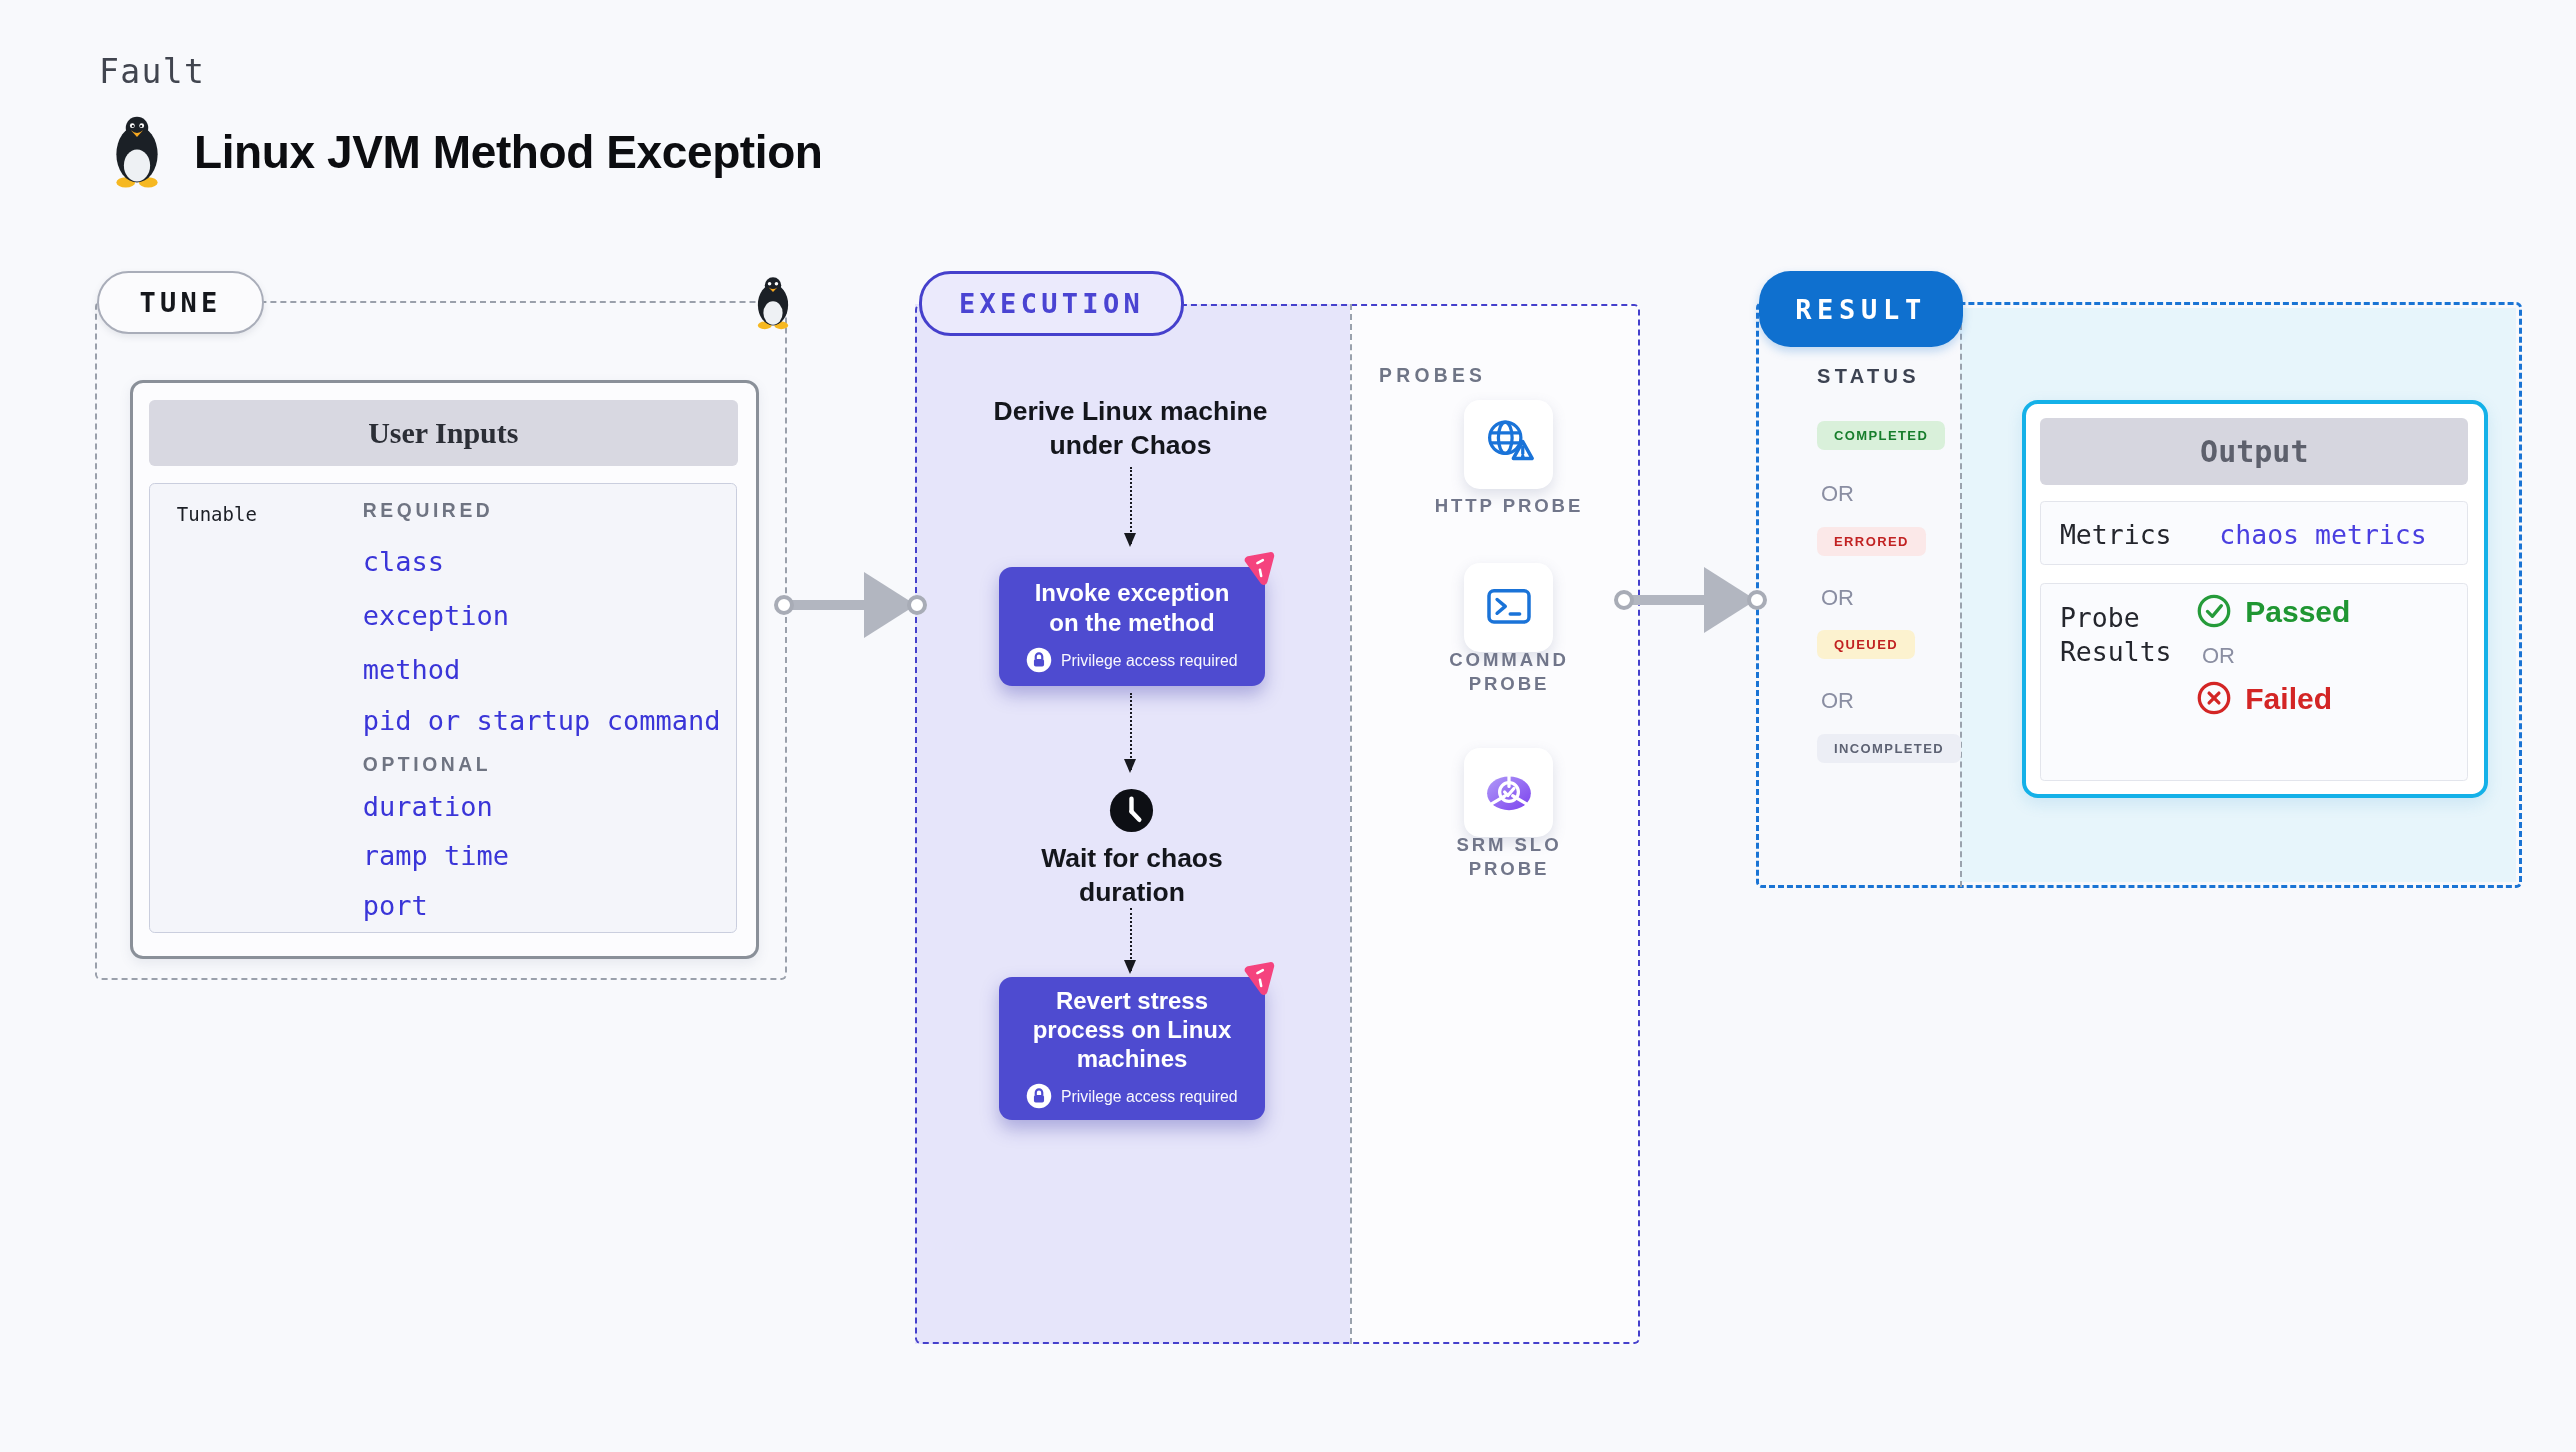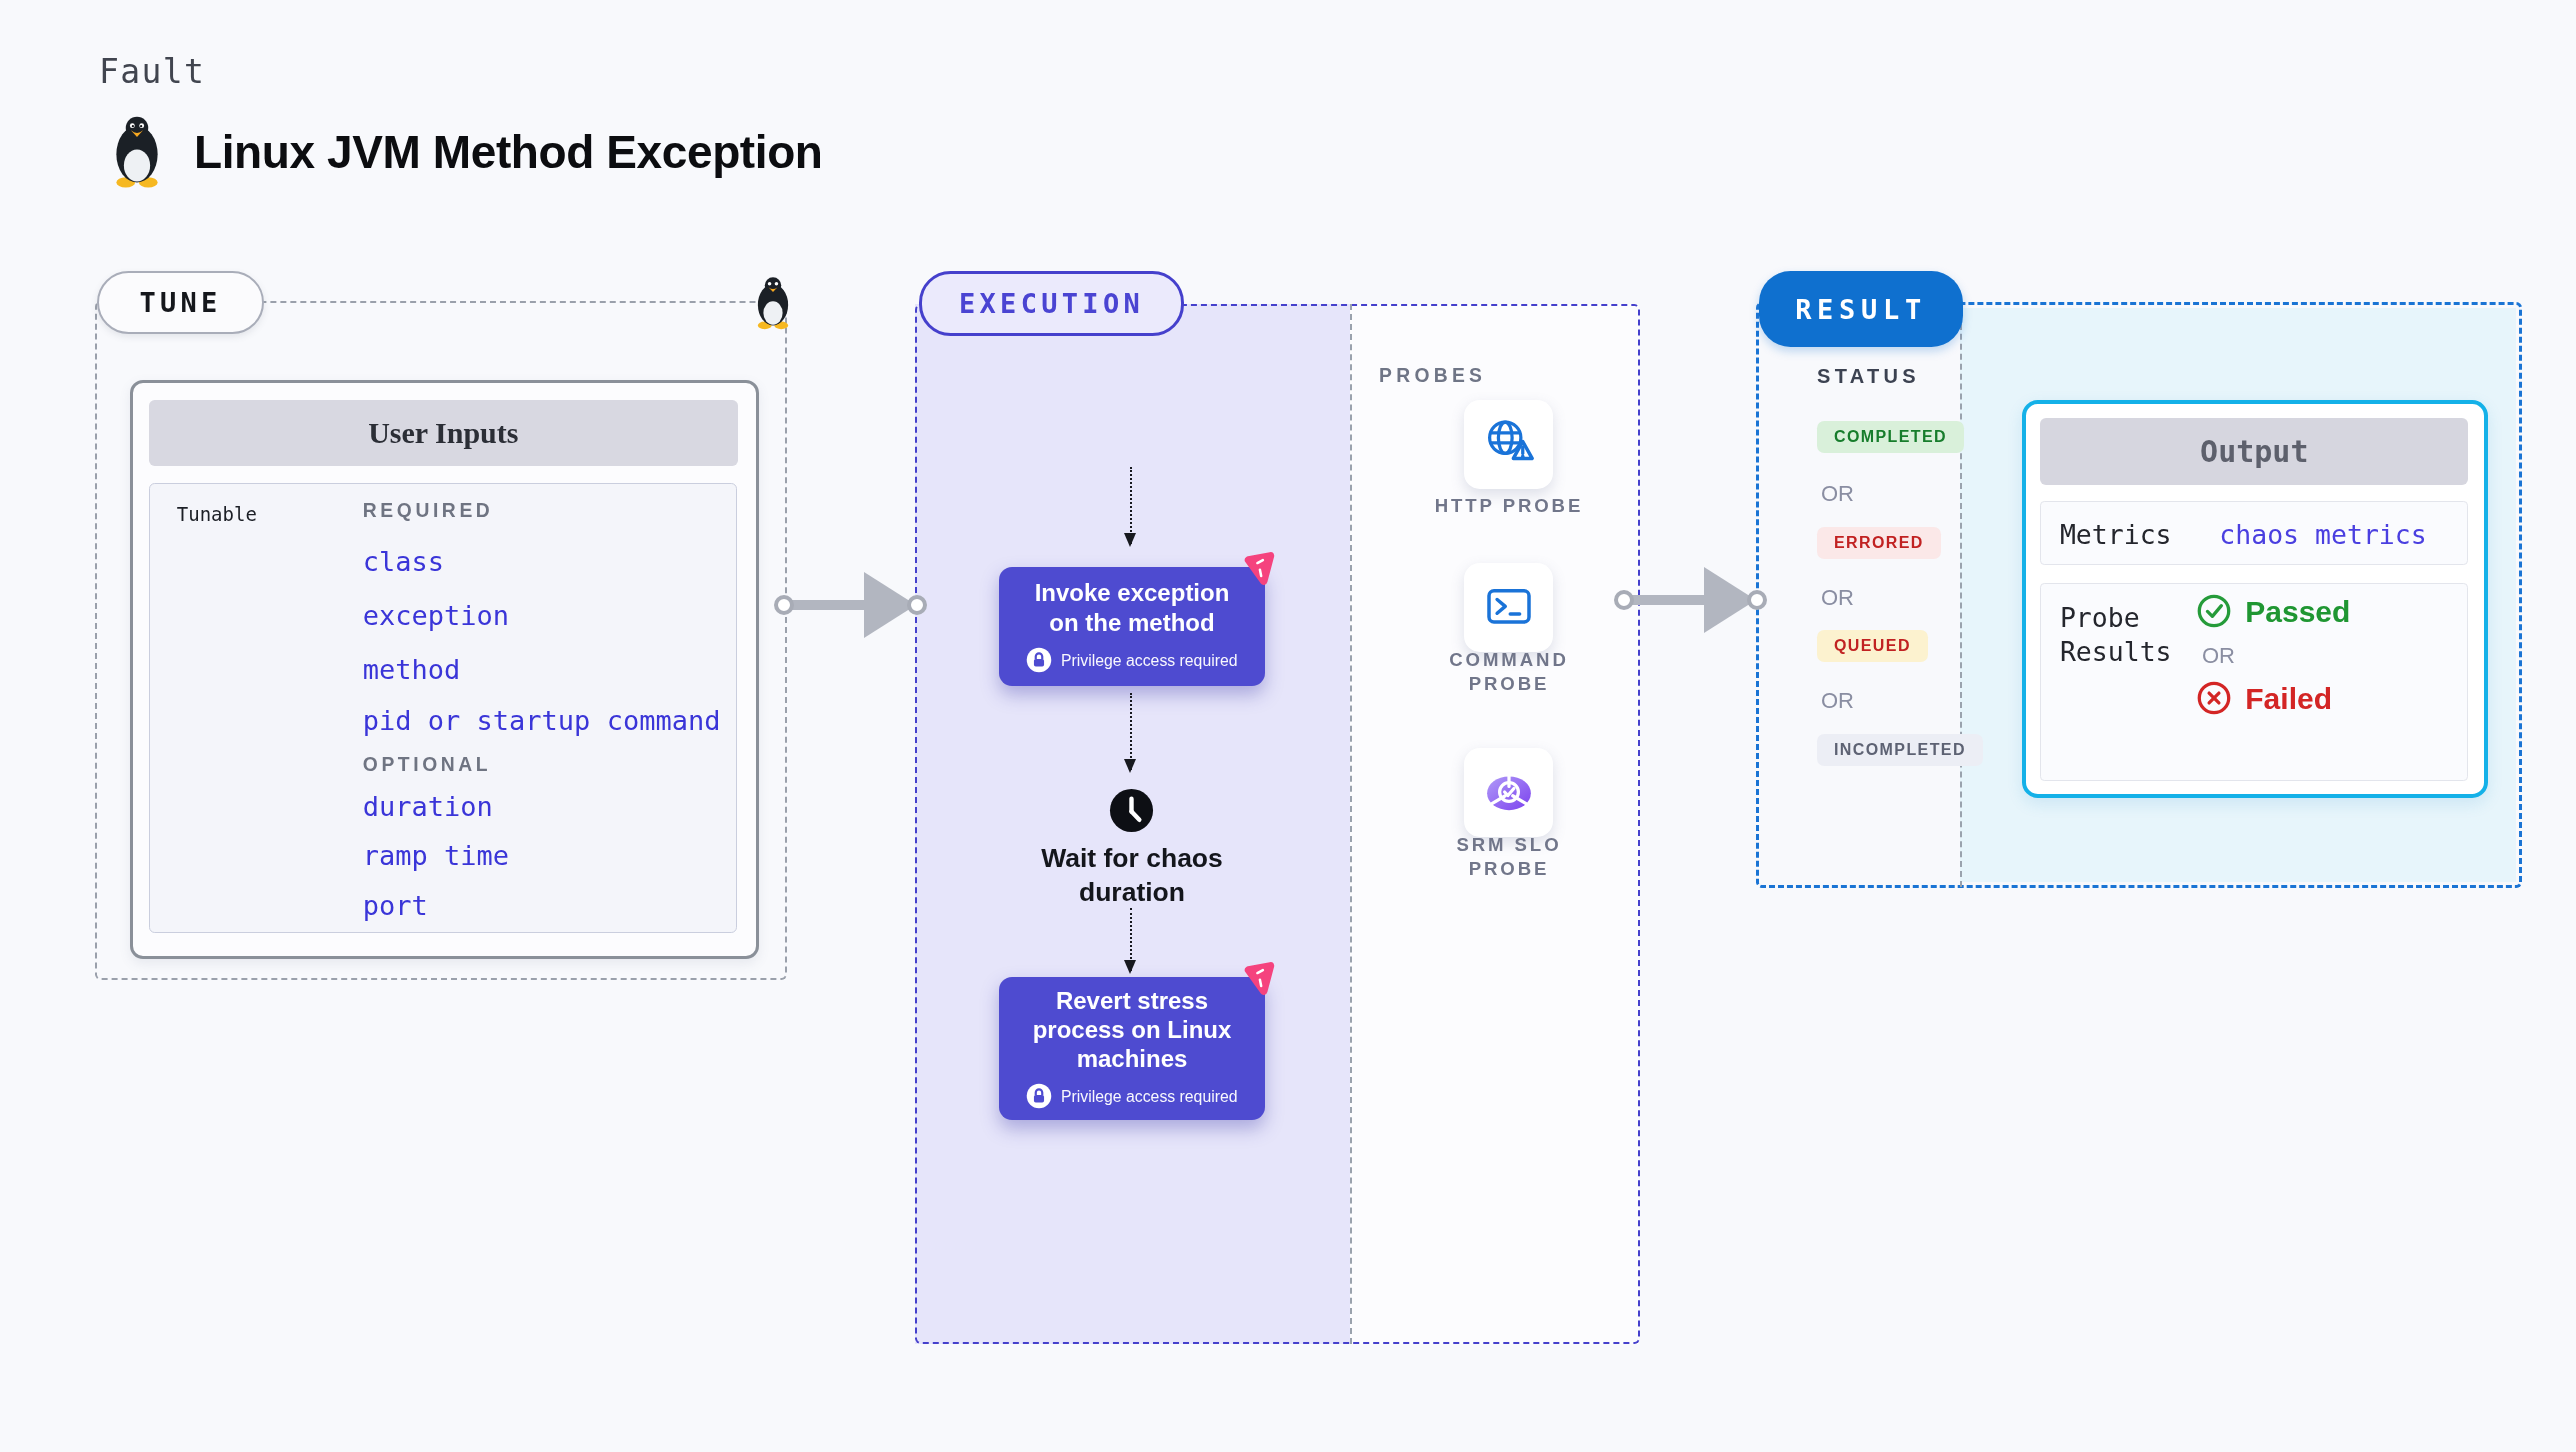--- a/index.html
+++ b/index.html
@@ -82,21 +82,21 @@
   .probe-label{left:1423px;width:172px;text-align:center;font-size:18.6px;font-weight:600;
         letter-spacing:2.9px;color:#71768a;line-height:1.3;z-index:5;}
 
   
   .result-box{left:1756px;top:302px;width:766px;height:586px;border:3.6px dashed #1a74d4;
         border-radius:5.7px;box-sizing:border-box;z-index:3;}
   .result-fill{position:absolute;left:201px;top:2.9px;right:2.9px;bottom:2.9px;background:#e7f5fb;}
   .result-sep{left:1960px;top:304px;width:0;height:583px;border-left:2.1px dashed #9aa2ad;z-index:4;}
   .status-heading{left:1817px;top:365px;font-size:20px;font-weight:700;letter-spacing:4.3px;color:#3c4251;z-index:5;}
   .badge{position:absolute;left:1817px;display:inline-flex;align-items:center;justify-content:center;
-        font-size:16px;font-weight:700;letter-spacing:1.4px;border-radius:7.2px;padding:7.2px 17px;z-index:5;}
+        font-size:13px;font-weight:700;letter-spacing:1.4px;border-radius:7.2px;padding:7.2px 17px;z-index:5;}
   .badge-completed{top:421px;background:#d9f0da;color:#177d2c;}
   .badge-errored{top:527px;background:#fbe8e8;color:#c12222;}
   .badge-queued{top:630px;background:#fcf2cf;color:#c12222;}
   .badge-incompleted{top:734px;background:#eceef5;color:#5d6273;}
   .or-label{position:absolute;left:1821px;font-size:22px;color:#8a8ea2;z-index:5;}
   .or-1{top:481px;} .or-2{top:585px;} .or-3{top:688px;}
 
   .output-card{left:2022px;top:400px;width:466px;height:398px;background:#ffffff;border:4.3px solid #14b1e8;
         border-radius:15.8px;box-sizing:border-box;z-index:5;box-shadow:0 5.7px 15.8px rgba(20,130,200,.12);}
   .output-header{position:absolute;left:14.3px;top:14.3px;width:428px;height:67px;background:#d6d6df;
@@ -178,20 +178,21 @@
     <span class="dot l"></span>
     <span class="dot r"></span>
   </div>
 
   <div class="abs exec-fill"></div>
   <div class="abs probes-fill"></div>
   <div class="abs exec-outline"></div>
   <div class="abs exec-sep"></div>
   <div class="pill mono pill-exec">EXECUTION</div>
 
+  <div class="abs step-text derive-step">Derive Linux machine under Chaos</div>
   <div class="abs v-arrow" style="left:1130px;top:467px;height:77px;"></div>
 
   <div class="abs chaos-node invoke-node">
     <span class="chaos-badge">
       <svg width="37" height="37" viewBox="0 0 44 44">
         <polygon points="9,12 35,7 27,37" fill="#f5437e" stroke="#f5437e" stroke-width="9" stroke-linejoin="round"></polygon>
         <path d="M19.5 15.5 l6.5 -3.5" stroke="#ffffff" stroke-width="3" stroke-linecap="round"></path>
         <path d="M22.5 23.5 l1.5 7.5" stroke="#ffffff" stroke-width="3" stroke-linecap="round"></path>
       </svg>
     </span>

